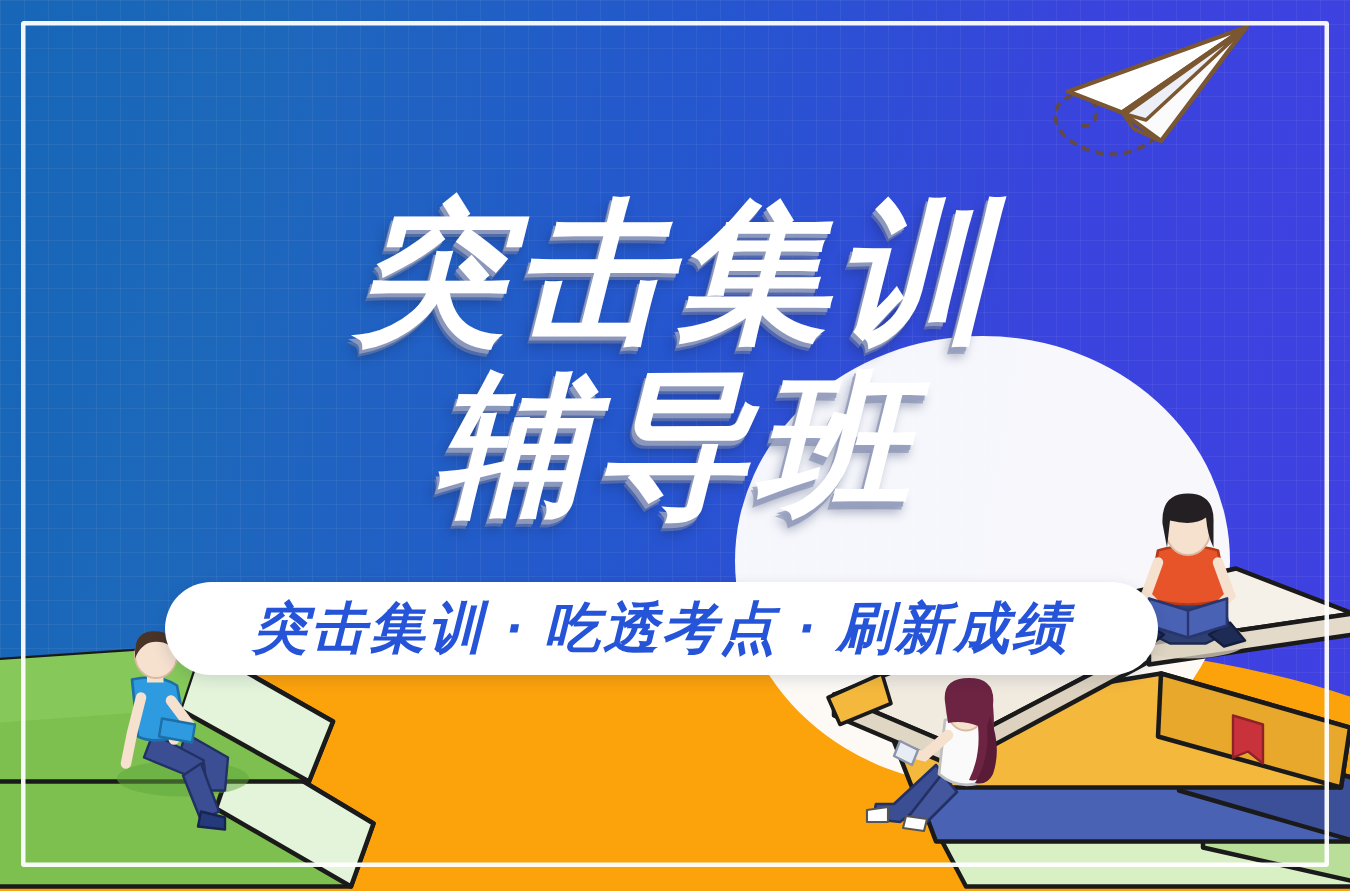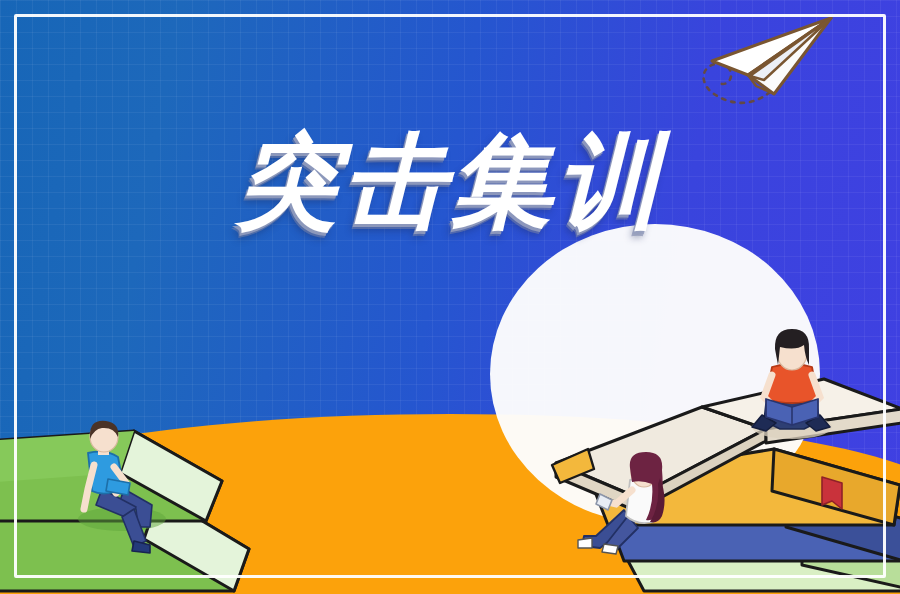--- a/index.html
+++ b/index.html
@@ -153,22 +153,26 @@
       <path d="M153 12 L70 69 L96 88 Z" fill="#fbfbfb" stroke="#7A5631" stroke-width="3" stroke-linejoin="round"></path>
 
       <path d="M153 12 L72 70 L86 74 Z" fill="#eceff5" stroke="#7A5631" stroke-width="2.4" stroke-linejoin="round"></path>
 
       <path d="M70 69 L78 80 L96 88" fill="none" stroke="#7A5631" stroke-width="2.4" stroke-linejoin="round"></path>
     </svg>
   </div>
 
   <div class="headline">
     <span class="line line-1">突击集训</span>
-  </div>
-
+    <span class="line line-2">辅导班</span>
+  </div>
+
+  <div class="pill">
+    <span class="pill-text">突击集训 · 吃透考点 · 刷新成绩</span>
+  </div>
 
   <div class="books-left">
     <svg viewBox="0 0 300 175" width="300" height="175">
 
       <path d="M-30 82 L175 72 L265 126 L250 168 L-30 168 Z" fill="#7DC04F" stroke="#1a1a1a" stroke-width="3" stroke-linejoin="round"></path>
       <path d="M175 72 L265 126 L250 168 L160 116 Z" fill="#E4F4DA" stroke="#1a1a1a" stroke-width="3" stroke-linejoin="round"></path>
 
       <path d="M-30 20 L150 8 L238 58 L222 98 L-30 98 Z" fill="#7DC04F" stroke="#1a1a1a" stroke-width="3" stroke-linejoin="round"></path>
       <path d="M150 8 L238 58 L222 98 L136 50 Z" fill="#E4F4DA" stroke="#1a1a1a" stroke-width="3" stroke-linejoin="round"></path>
 

